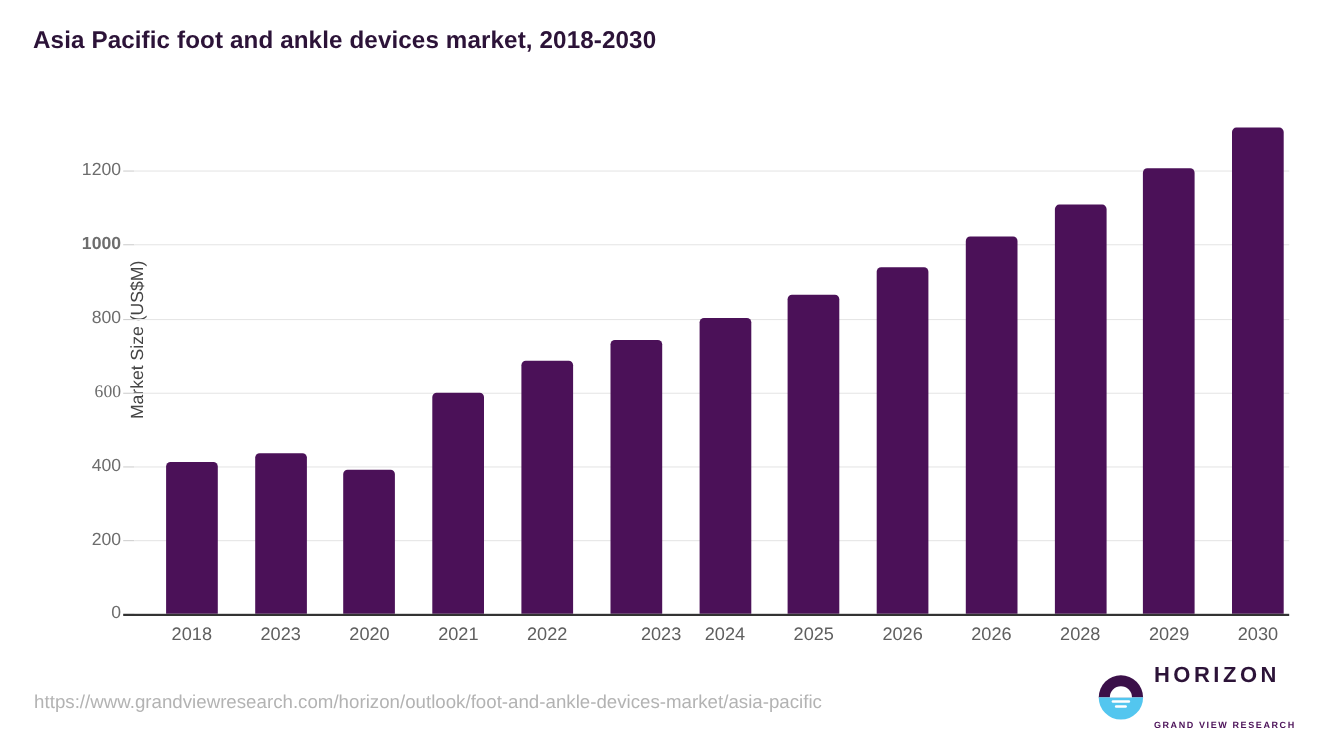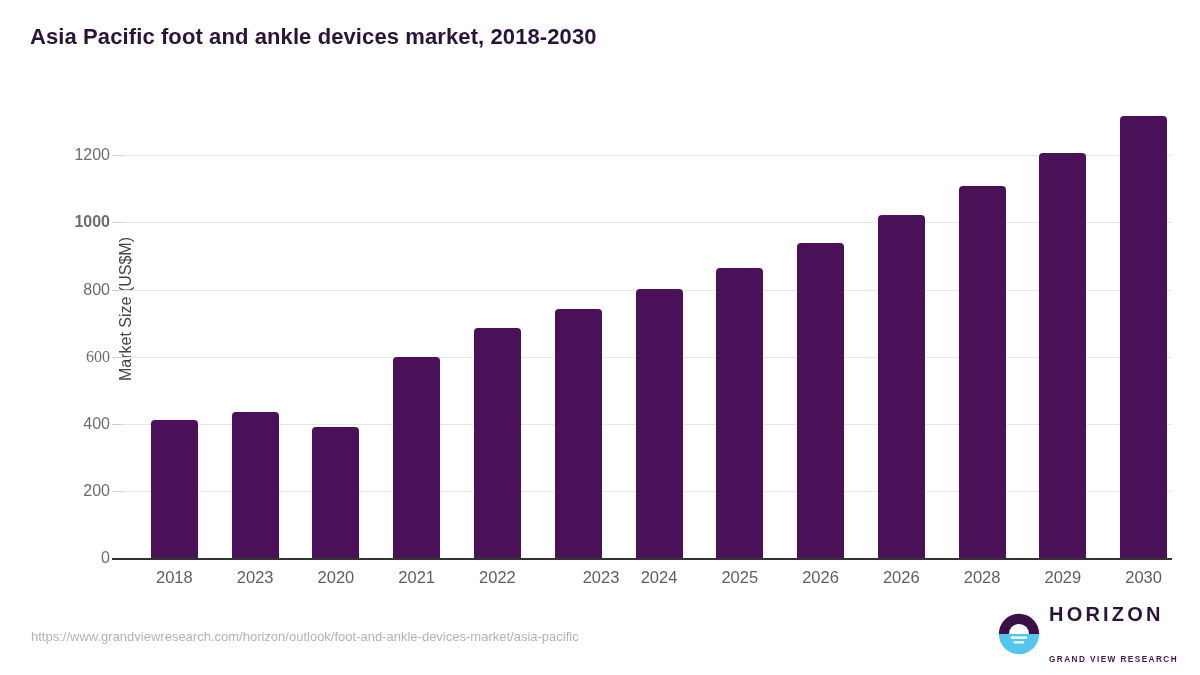--- a/index.html
+++ b/index.html
@@ -123,21 +123,21 @@
     text-align: center;
     transform: translateX(-50%);
     white-space: nowrap;
   }
 
   
   #source-url {
     position: absolute;
     left: 31px;
     top: 629px;
-    font-size: 13px;
+    font-size: 17px;
     color: #b3b3b3;
     white-space: nowrap;
   }
 
   #logo {
     position: absolute;
     right: 22px;
     top: 612px;
     height: 44px;
     display: flex;

